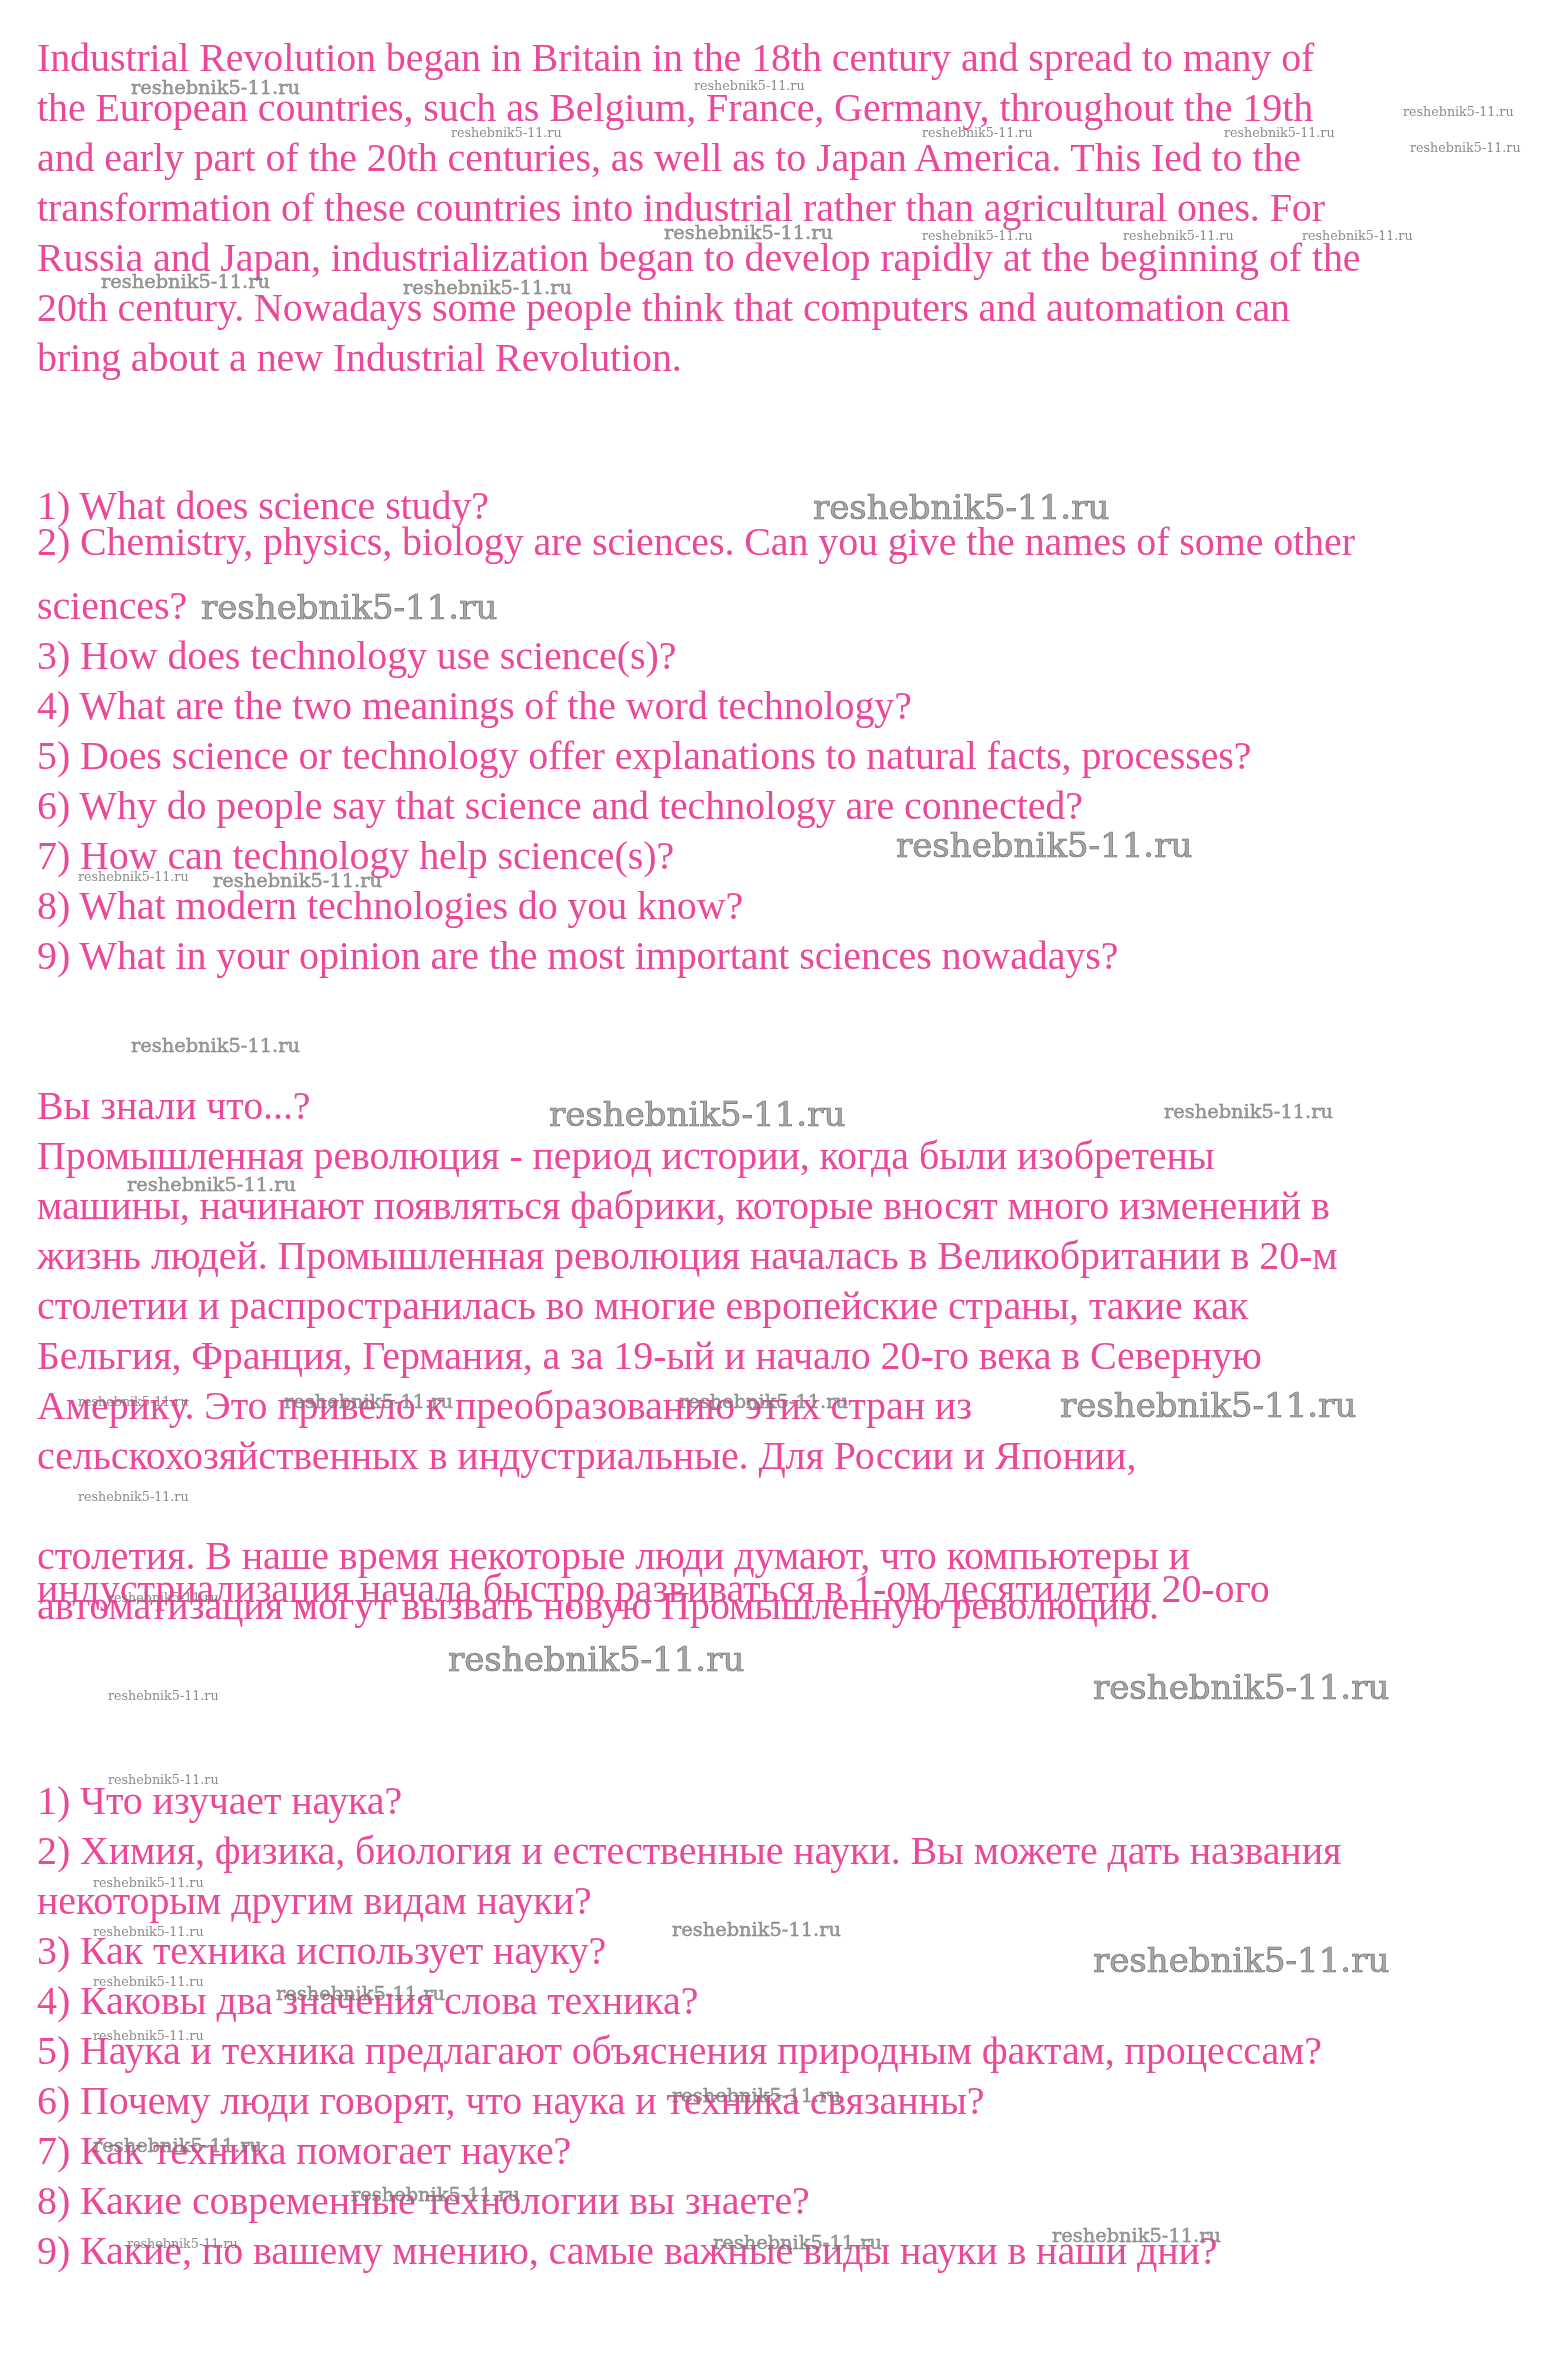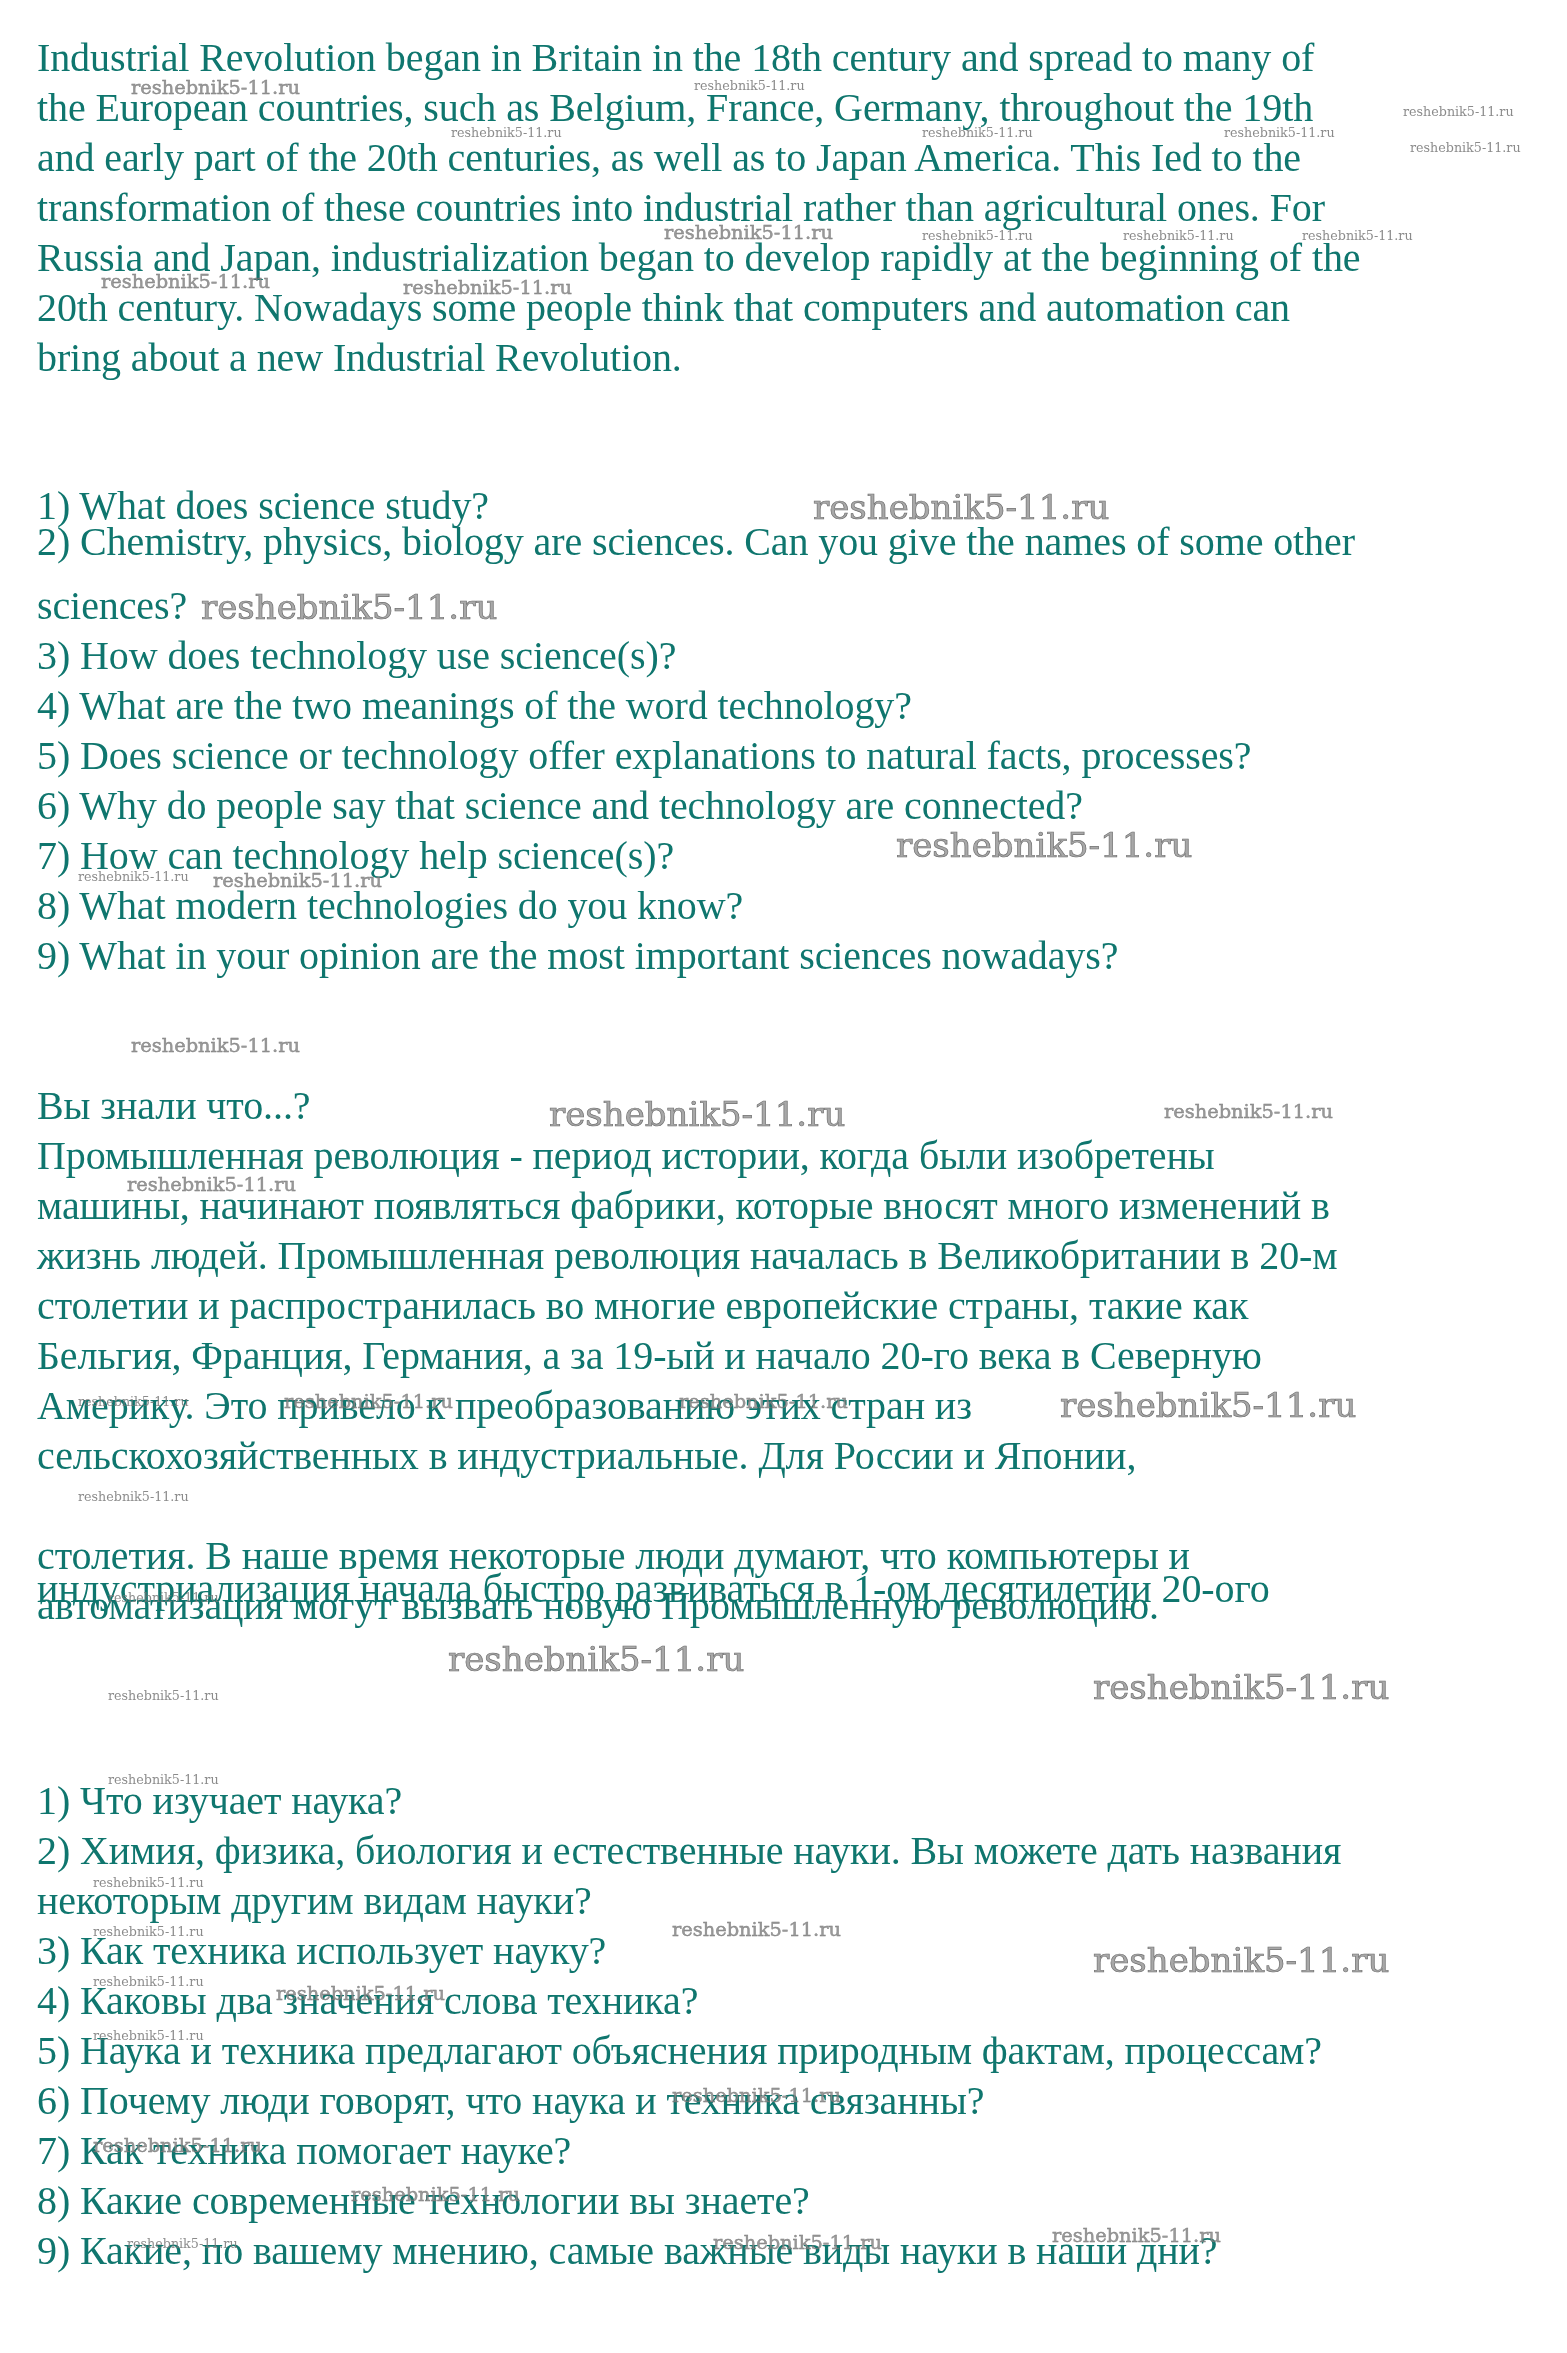--- a/index.html
+++ b/index.html
@@ -1,21 +1,21 @@
 <!DOCTYPE html>
 <html style="font-size:12px"><head>
 <meta charset="utf-8">
 <style>
   html, body { margin: 0; padding: 0; background: #ffffff; }
   body { width: 1567px; height: 2354px; position: relative; overflow: hidden; }
   .page { position: absolute; left: 0; top: 0; width: 1567px; height: 2354px; }
   .line {
     position: absolute; left: 37px;
     font-family: "Liberation Serif", "DejaVu Serif", serif;
-    font-size: 40px; line-height: 49px; color: #0f766e;
+    font-size: 40px; line-height: 49px; color: #ec4899;
     white-space: nowrap; letter-spacing: -0.1px;
   }
   .bold { font-weight: bold; }
   .wm {
     position: absolute;
     font-family: "DejaVu Serif", "Liberation Serif", serif;
     font-weight: normal; color: #8a8a8a; white-space: nowrap;
     -webkit-text-stroke: 0.7px #555; opacity: 0.85;
   }
   .wm.big { font-size: 34px; color: #9a9a9a; }

